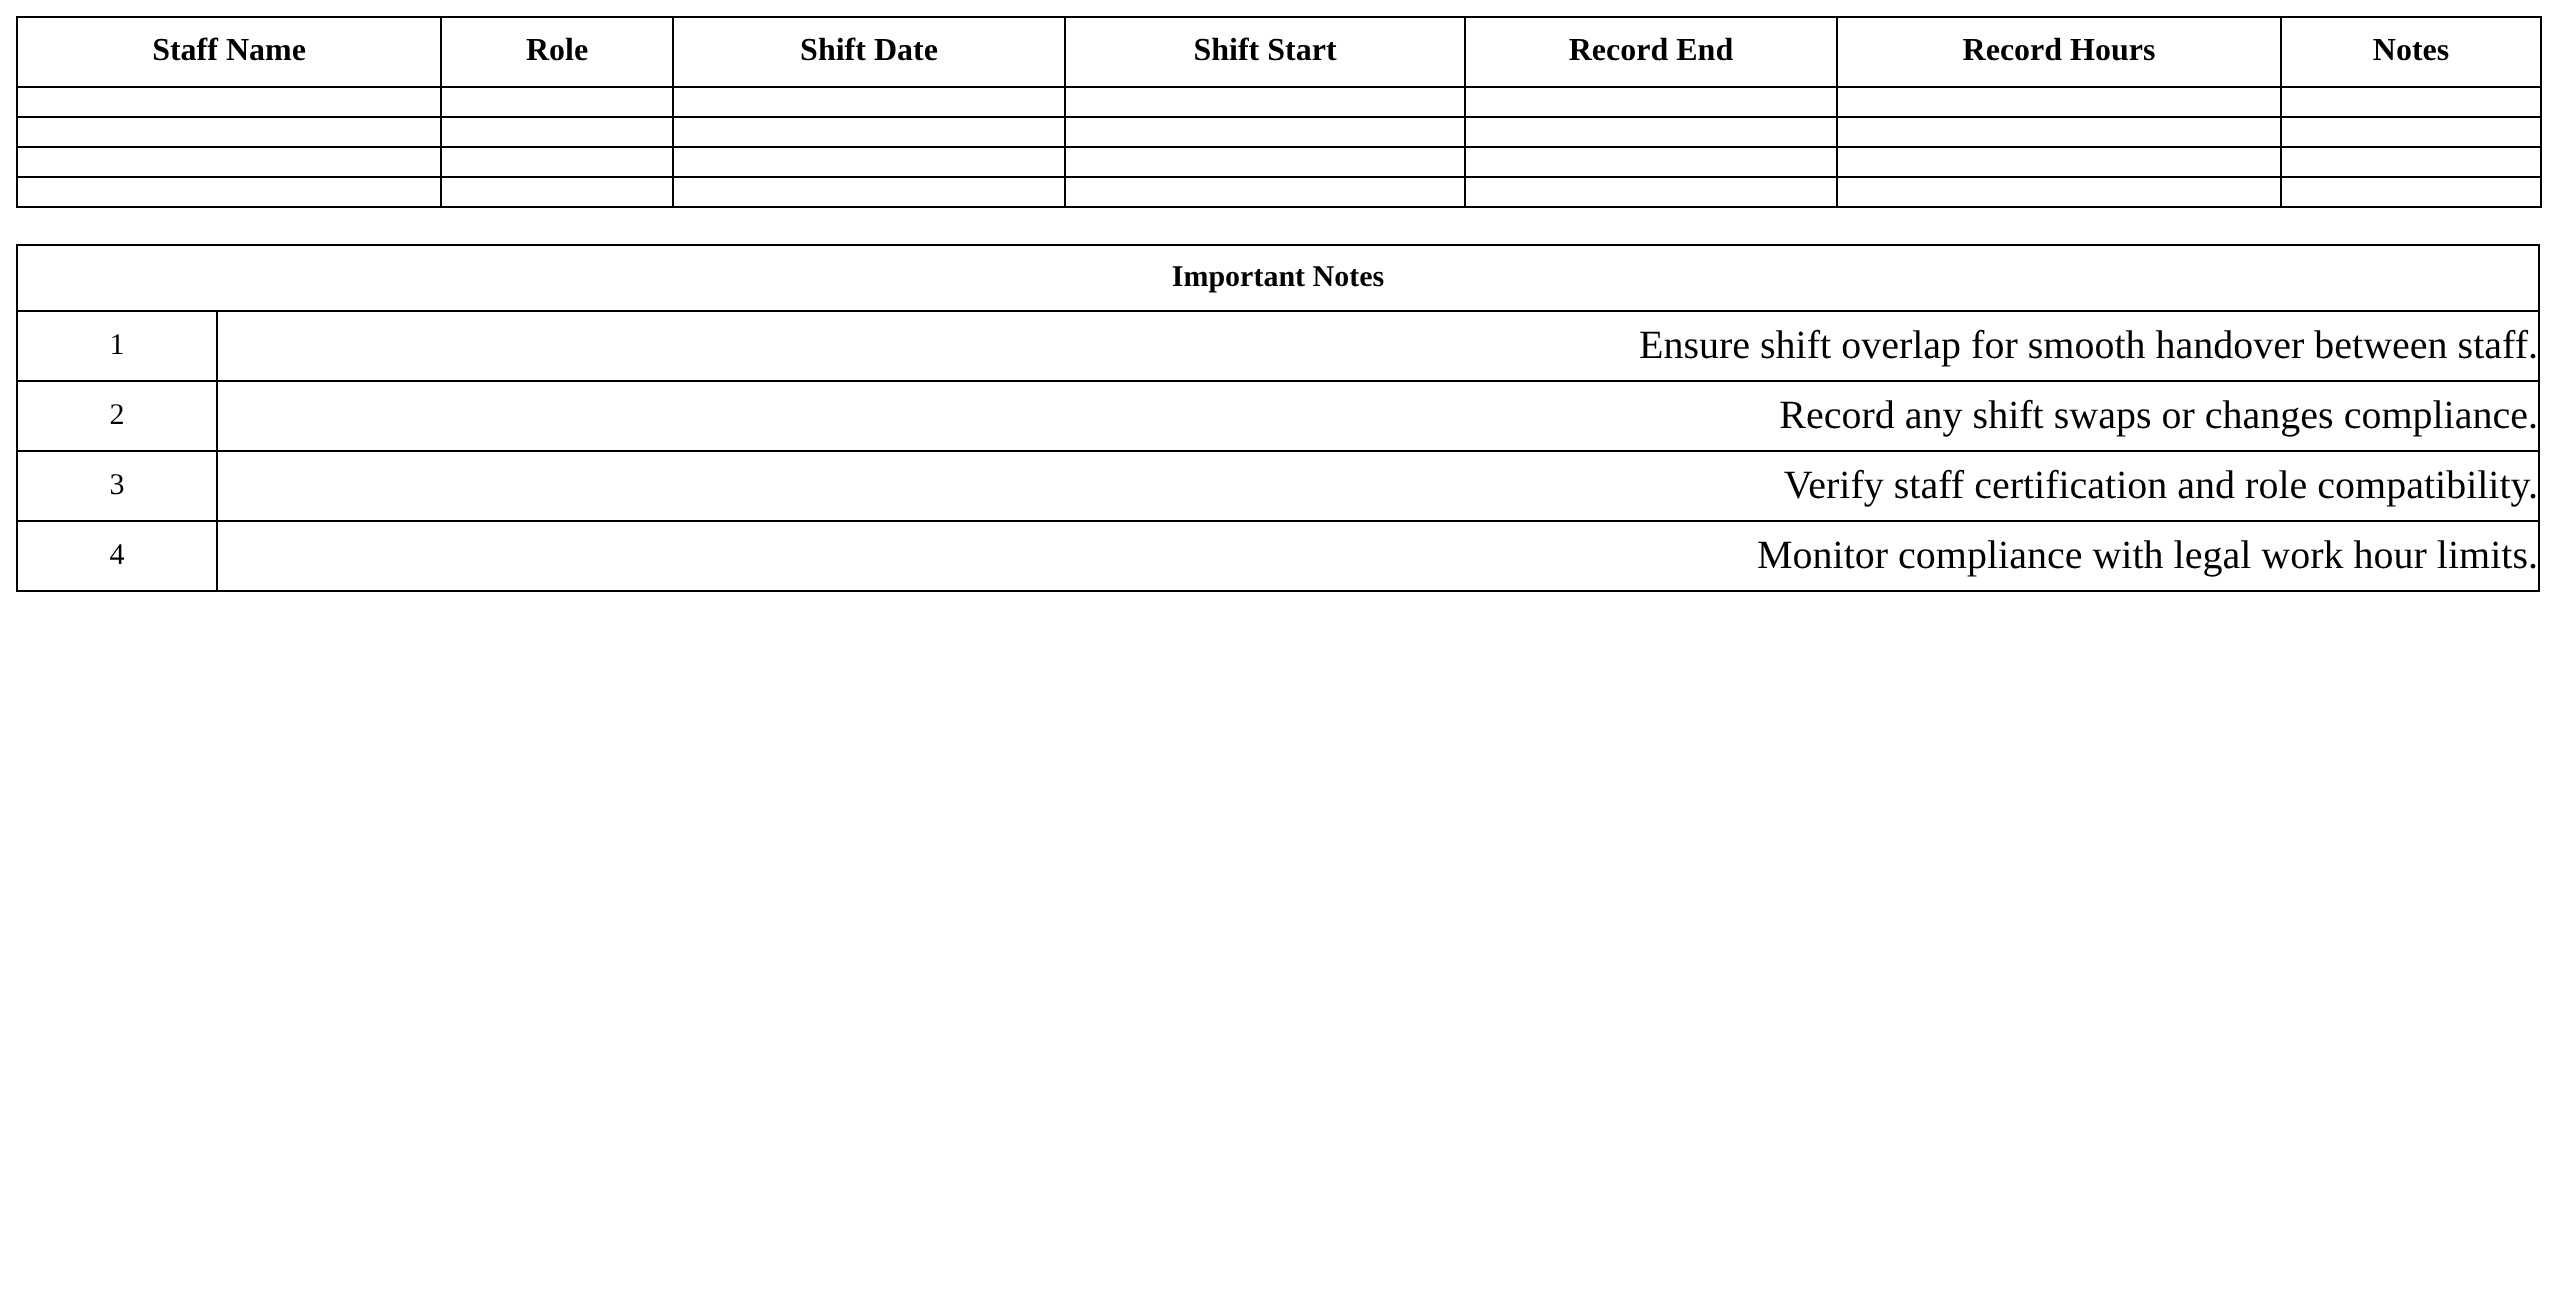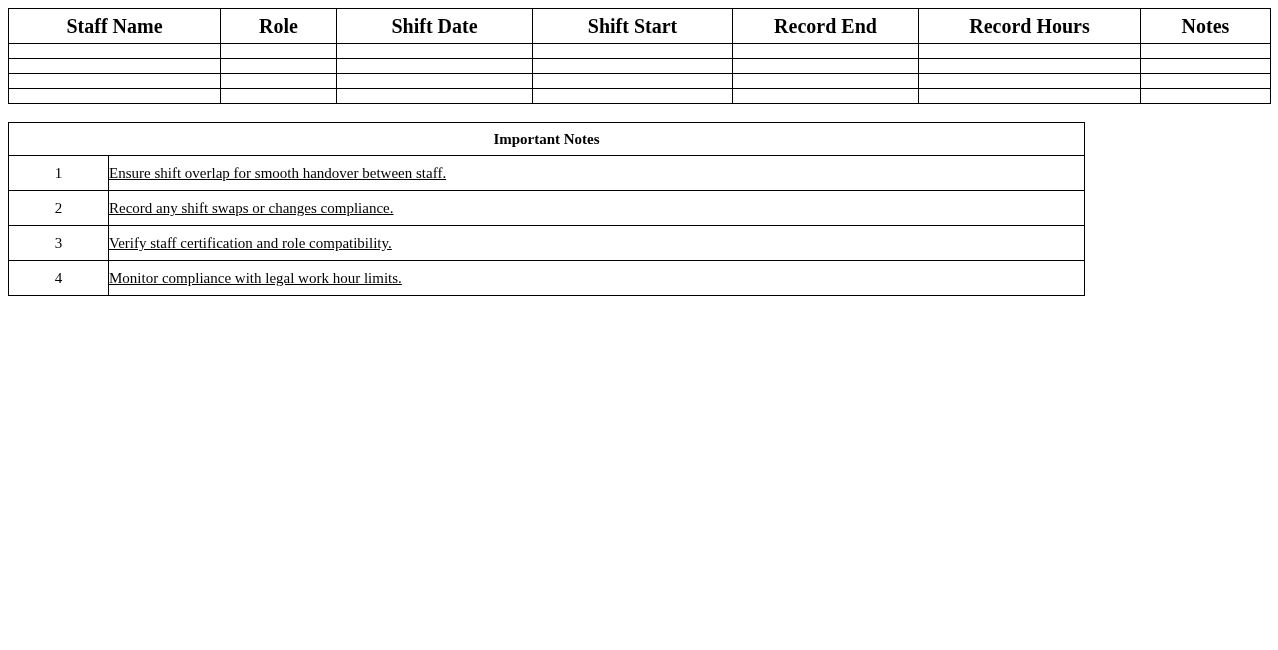--- a/index.html
+++ b/index.html
@@ -32,59 +32,58 @@
     padding: 0;
     font-size: 15px;
     line-height: 1.2;
   }
   
   #shift-table th {
     font-weight: bold;
     text-align: center;
     height: 34px;
     vertical-align: middle;
-    font-size: 20px;
+    font-size: 16px;
   }
   #shift-table td.data-cell {
     height: 14px;
   }
   .col-staff   { width: 212px; }
   .col-role    { width: 116px; }
   .col-date    { width: 196px; }
   .col-start   { width: 200px; }
   .col-end     { width: 186px; }
   .col-hours   { width: 222px; }
   .col-notes   { width: 130px; }
 
   .spacer { height: 18px; }
 
   
   #notes-table {
-    width: 1077px;
+    width: 1262px;
   }
   #notes-table th.notes-title {
     font-weight: bold;
     text-align: center;
     height: 32px;
     vertical-align: middle;
     font-size: 15px;
   }
   #notes-table td.note-num {
     width: 100px;
     text-align: center;
     height: 34px;
     vertical-align: middle;
     font-size: 15px;
   }
   #notes-table td.note-text {
-    text-align: left;
+    text-align: right;
     height: 34px;
     vertical-align: middle;
-    font-size: 15px;
-    text-decoration: underline;
+    font-size: 20px;
   }
 </style>
 </head>
 <body>
 
 <div class="page">
 
   <table id="shift-table">
     <colgroup>
       <col class="col-staff">

